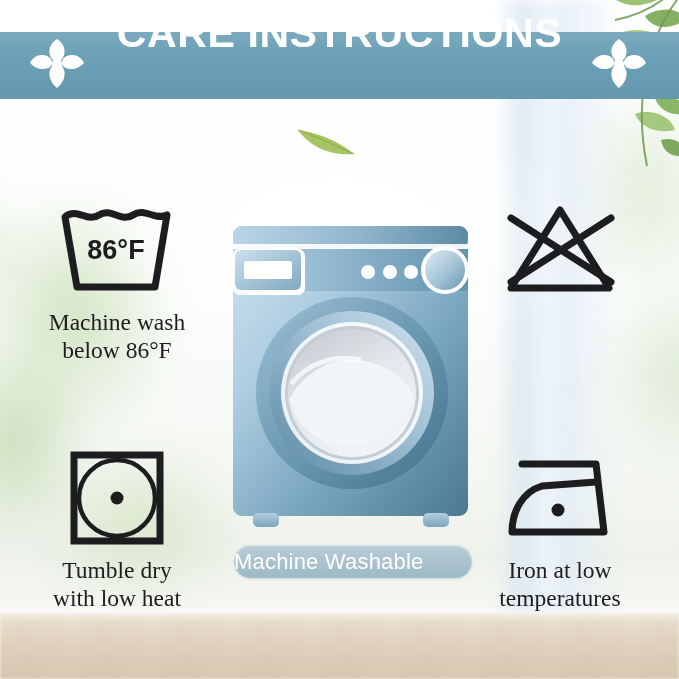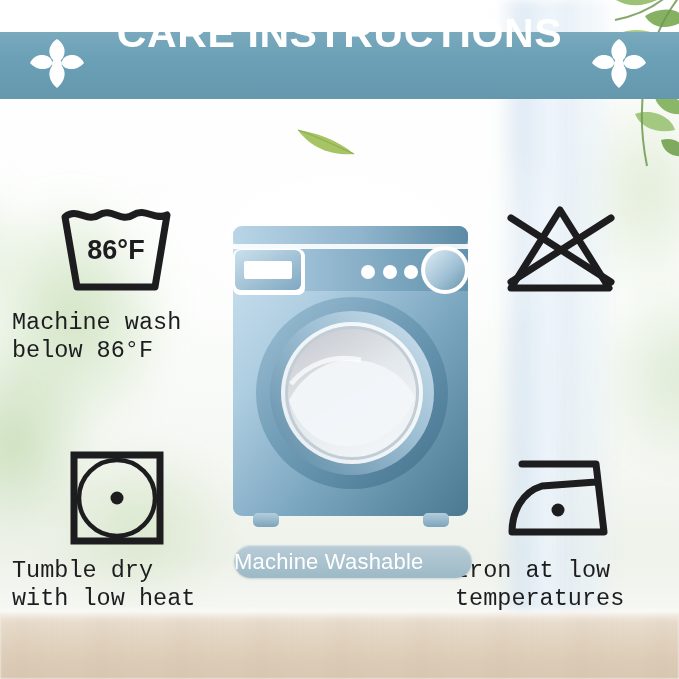--- a/index.html
+++ b/index.html
@@ -51,24 +51,24 @@
       color:#ffffff;font-size:41px;font-weight:700;letter-spacing:.6px;
       font-family:"Liberation Sans", sans-serif;}
   .fleur{position:absolute;top:33px;width:62px;height:64px;}
   .fleur.left{left:26px;}
   .fleur.right{left:588px;}
 
   .leaf-float{position:absolute;left:296px;top:124px;width:60px;height:34px;}
   .leaves-corner{position:absolute;right:-6px;top:-10px;width:190px;height:190px;}
 
   
-  .sym{position:absolute;width:210px;text-align:left;}
+  .sym{position:absolute;width:210px;text-align:center;}
   .sym-icon{height:110px;display:flex;align-items:center;justify-content:center;}
   .sym-label{margin-top:4px;color:#1d1d1f;font-size:23.5px;line-height:1.18;
-      font-family:Liberation Mono, monospace;white-space:pre-line;}
+      font-family:Liberation Serif, serif;white-space:pre-line;}
   #sym-wash{left:12px;top:195px;}
   #sym-bleach{left:455px;top:195px;}
   #sym-dry{left:12px;top:443px;}
   #sym-iron{left:455px;top:443px;}
 
   
   .washer{position:absolute;left:229px;top:208px;width:243px;height:330px;}
 
   
   .badge{position:absolute;left:234px;top:545px;width:238px;height:33px;

